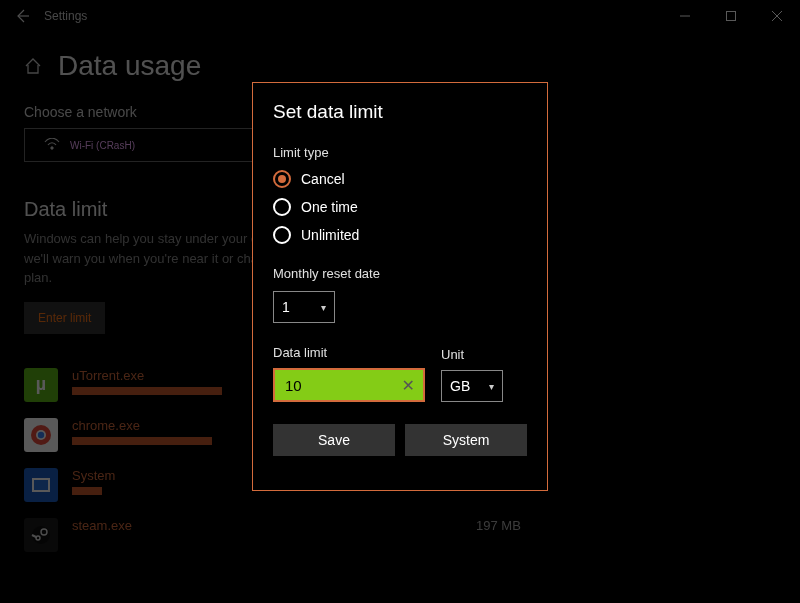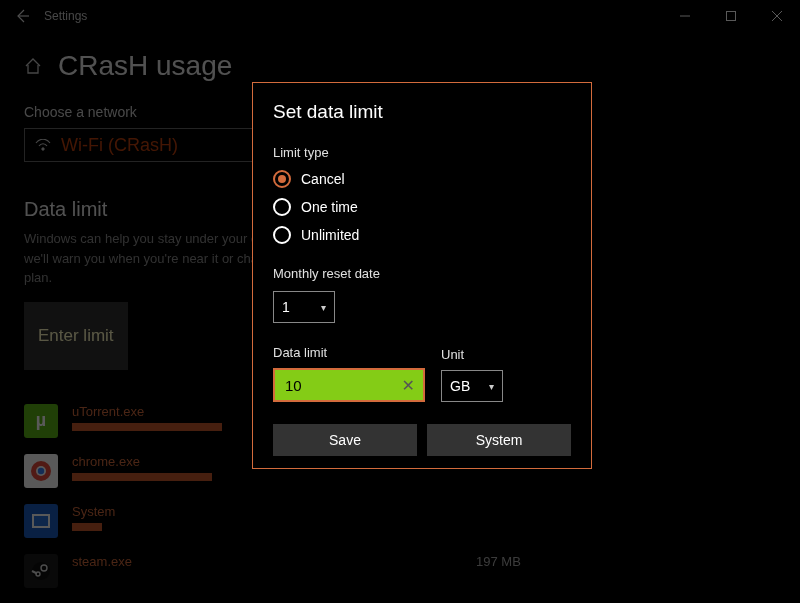--- a/index.html
+++ b/index.html
@@ -42,32 +42,32 @@
     padding: 10px 24px 0 24px;
     color:#ddd;
   }
 
   .section-label { font-size:14px; color:#cfcfcf; margin-bottom:8px; }
 
   .network-select {
     height:34px; width:320px;
     border:1px solid #666;
     display:flex; align-items:center; gap:10px;
-    padding:0 10px;
-    font-size:18px; color:#c2410c;
+    padding:0 19px;
+    font-size:10px; color:#f0abfc;
     cursor:pointer;
   }
   .wifi-icon svg { stroke:#ccc; }
 
   .data-limit-section { margin-top: 36px; }
   .data-limit-section h2 { font-weight:300; font-size:20px; margin-bottom:8px; color:#e8e8e8; }
   .data-limit-desc { font-size:13px; color:#8d8d8d; line-height:1.5; max-width:320px; margin-bottom:14px;}
   .enter-limit-btn {
-    background:#333; border:none; color:#fef9c3; font-size:17px;
-    padding:24px 14px; cursor:pointer;
+    background:#333; border:none; color:#f97316; font-size:12px;
+    padding:9px 14px; cursor:pointer;
   }
 
   .usage-list { margin-top: 34px; }
   .usage-row {
     display:flex; align-items:flex-start; gap:14px;
     margin-bottom: 16px;
   }
   .app-icon {
     width:34px; height:34px; border-radius:3px; display:flex;
     align-items:center; justify-content:center; font-size:18px; font-weight:600;
@@ -87,24 +87,24 @@
   .dim-overlay {
     position:absolute; inset:0;
     background:rgba(0,0,0,0.65);
     pointer-events:none;
   }
 
   
   .modal {
     position:absolute;
     left:252px; top:82px;
-    width:340px;
+    width:296px;
     border:1px solid #d36b3c;
     background:#000;
-    padding: 18px 20px 12px 20px;
+    padding: 18px 20px 34px 20px;
   }
   .modal h3 { font-weight:400; font-size:19px; margin-bottom: 22px; }
 
   .field-label { font-size:13px; color:#e0e0e0; margin-bottom:10px; display:block; }
   .field-label.small { margin-bottom:8px; }
 
   .radio-group { margin-bottom:22px; }
   .radio-item {
     display:flex; align-items:center; gap:10px;
     margin-bottom:10px; cursor:pointer;
@@ -182,21 +182,21 @@
   </div>
 </div>
 
 <div class="page-header">
   <span class="home-icon">
     <svg width="18" height="18" viewBox="0 0 18 18" fill="none">
       <path d="M2 9 L9 2 L16 9" stroke="#ccc" stroke-width="1.3"></path>
       <path d="M4 8 V16 H14 V8" stroke="#ccc" stroke-width="1.3" fill="none"></path>
     </svg>
   </span>
-  <h1>CRasH usage</h1>
+  <h1>Data usage</h1>
 </div>
 
 <div class="content">
   <div class="section-label">Choose a network</div>
   <div class="network-select">
     <span class="wifi-icon">
       <svg width="16" height="12" viewBox="0 0 16 12" fill="none">
         <path d="M1 4 C5 -1 11 -1 15 4" stroke-width="1.2" fill="none"></path>
         <path d="M4 7 C6 4 10 4 12 7" stroke-width="1.2" fill="none"></path>
         <circle cx="8" cy="10" r="1.2" fill="#ccc"></circle>

